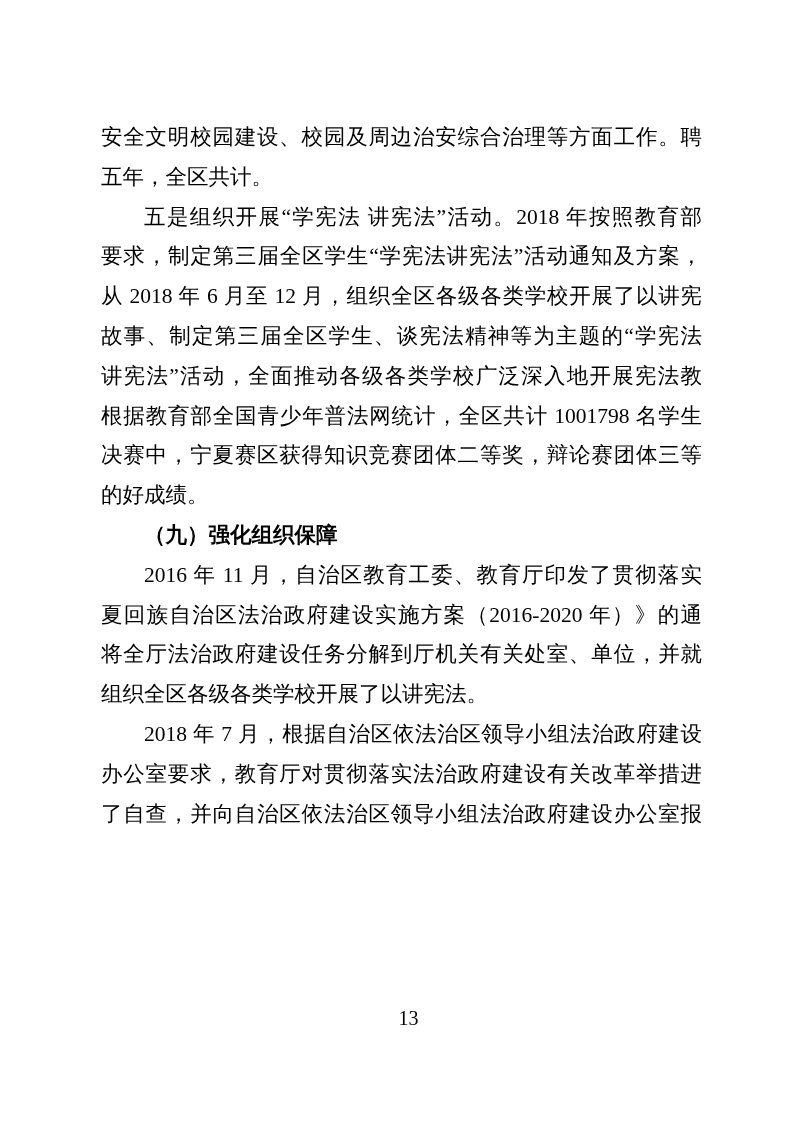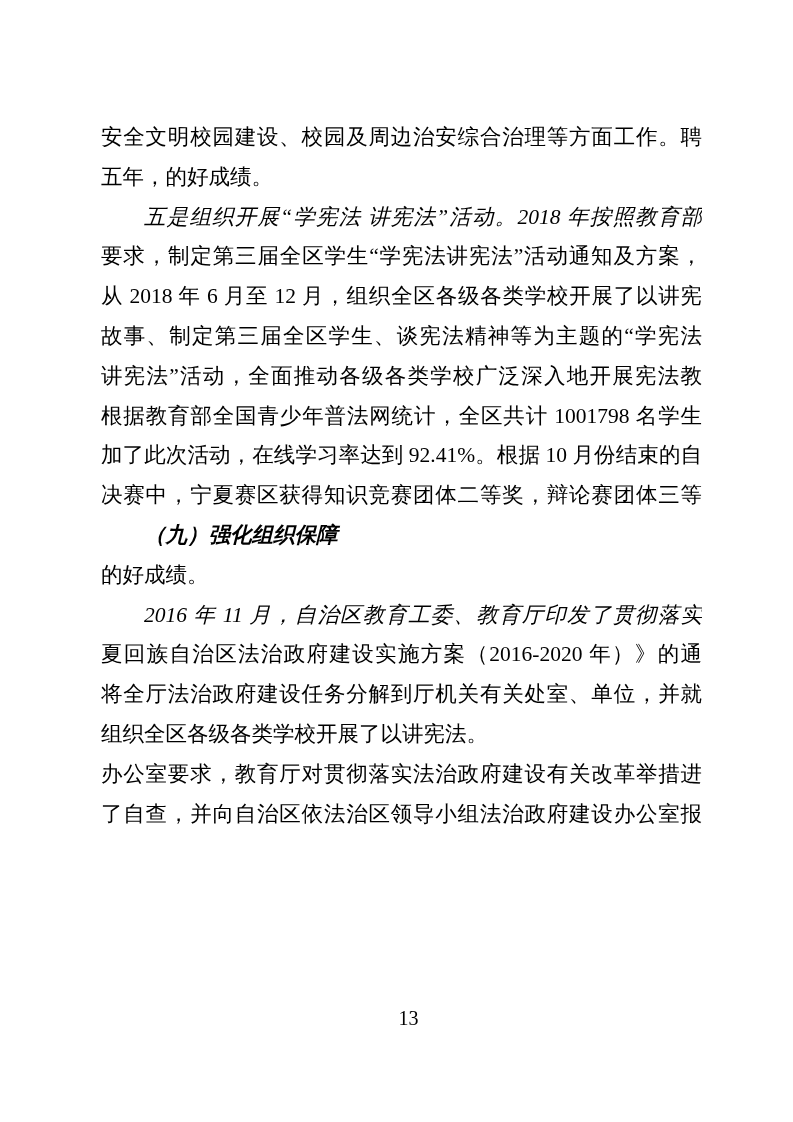--- a/index.html
+++ b/index.html
@@ -29,52 +29,52 @@
   }
   .line {
     width: 100%;
     height: 39.8px;
     overflow: hidden;
   }
   .line.j {
     text-align: justify;
     text-align-last: justify;
   }
-  .line.ind2 { padding-left: 43px; box-sizing: border-box; font-style: italic; }
+  .line.ind2 { padding-left: 43px; box-sizing: border-box; }
   .line.ind1 { padding-left: 27px; box-sizing: border-box; }
   .line.b    { font-weight: bold; }
   .page-number {
     position: absolute;
     left: 12px;
     top: 1006px;
     width: 100%;
     text-align: center;
     font-size: 20px;
     line-height: 24px;
     color: #000000;
   }
 </style>
 </head>
 <body>
 
 <div class="page">
   <div class="text-block">
       <div class="line j">安全文明校园建设、校园及周边治安综合治理等方面工作。聘期</div>
-      <div class="line">五年，的好成绩。</div>
+      <div class="line">五年，全区共计。</div>
       <div class="line j ind2">五是组织开展“学宪法 讲宪法”活动。2018 年按照教育部</div>
       <div class="line j">要求，制定第三届全区学生“学宪法讲宪法”活动通知及方案，</div>
       <div class="line j">从 2018 年 6 月至 12 月，组织全区各级各类学校开展了以讲宪法</div>
       <div class="line j">故事、制定第三届全区学生、谈宪法精神等为主题的“学宪法</div>
       <div class="line j">讲宪法”活动，全面推动各级各类学校广泛深入地开展宪法教育。</div>
       <div class="line j">根据教育部全国青少年普法网统计，全区共计 1001798 名学生参</div>
-      <div class="line j">加了此次活动，在线学习率达到 92.41%。根据 10 月份结束的自</div>
       <div class="line j">决赛中，宁夏赛区获得知识竞赛团体二等奖，辩论赛团体三等奖</div>
+      <div class="line">的好成绩。</div>
       <div class="line ind2 b">（九）强化组织保障</div>
-      <div class="line">的好成绩。</div>
       <div class="line j ind2">2016 年 11 月，自治区教育工委、教育厅印发了贯彻落实《宁</div>
       <div class="line j">夏回族自治区法治政府建设实施方案（2016-2020 年）》的通知，</div>
       <div class="line j">将全厅法治政府建设任务分解到厅机关有关处室、单位，并就工</div>
       <div class="line">组织全区各级各类学校开展了以讲宪法。</div>
+      <div class="line j ind2">2018 年 7 月，根据自治区依法治区领导小组法治政府建设</div>
       <div class="line j">办公室要求，教育厅对贯彻落实法治政府建设有关改革举措进行</div>
       <div class="line j">了自查，并向自治区依法治区领导小组法治政府建设办公室报送</div>
     </div>
   <div class="page-number">13</div>
 </div>
 
 </body></html>

